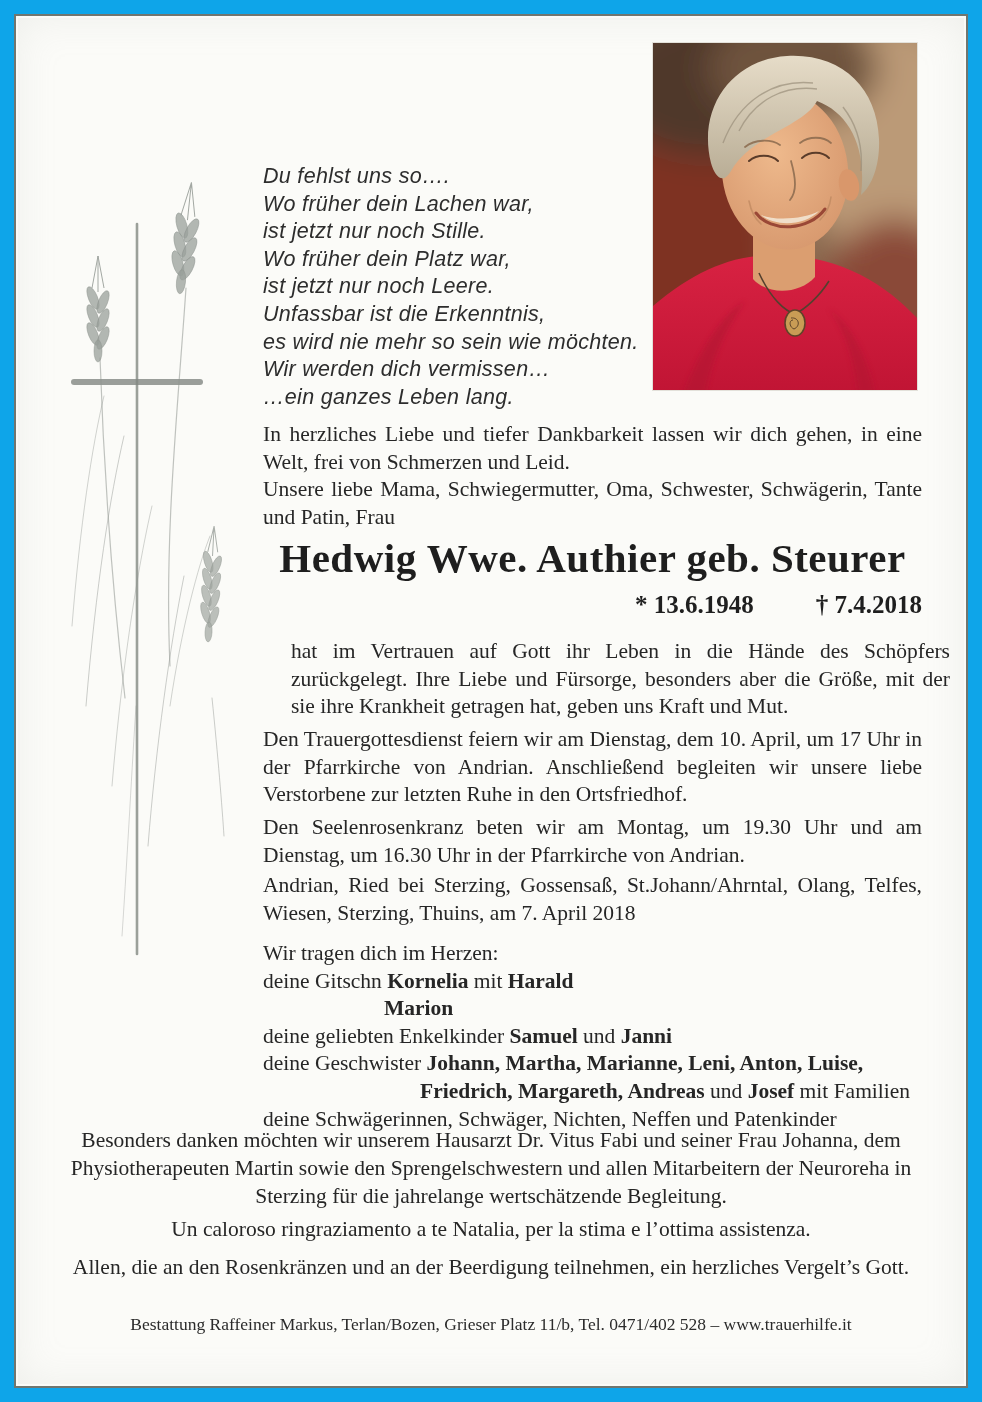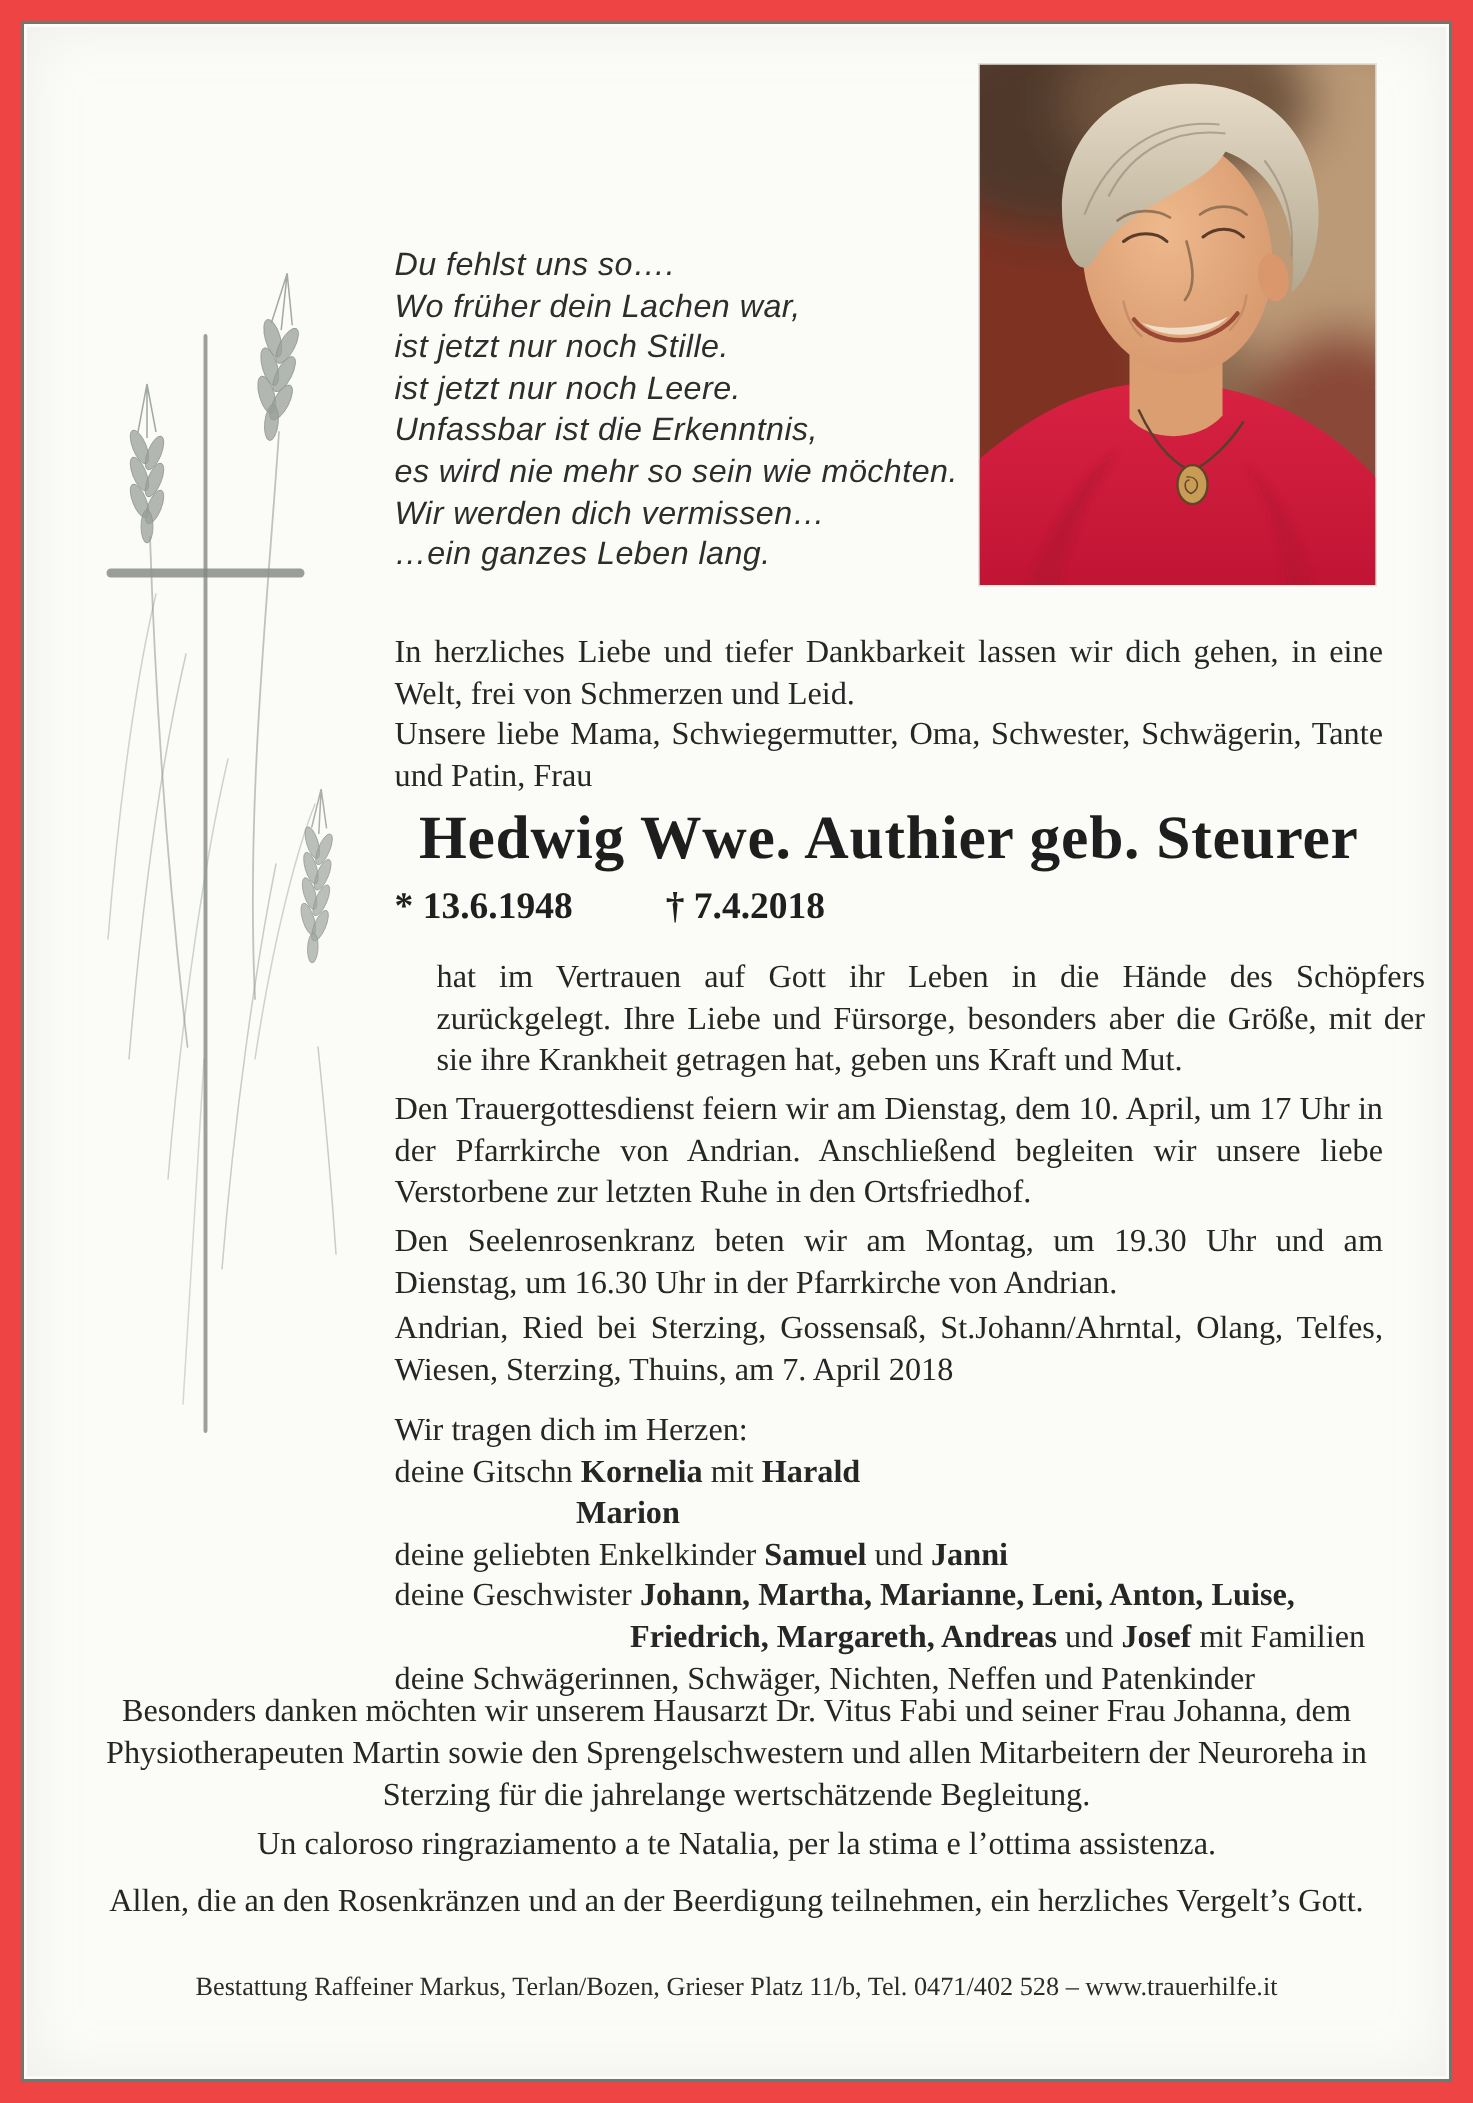--- a/index.html
+++ b/index.html
@@ -1,20 +1,20 @@
 <!DOCTYPE html>
 <html lang="de"><head>
 <meta charset="utf-8">
 <style>
   html,body{margin:0;padding:0;background:#e9e9e7;}
   .page{
     position:relative;
     width:982px;height:1402px;
     margin:0 auto;
-    background:#ef4444;
+    background:#0ea5e9;
     font-family:"Liberation Serif", serif;
     color:#262626;
     overflow:hidden;
   }
   .paper{
     position:absolute;
     inset:14px;
     background:#fbfbf8;
     border:2px solid #71766f;
     box-shadow:inset 0 0 0 2px #fbfbf8, inset 0 0 40px rgba(180,182,175,.18);
@@ -42,21 +42,21 @@
 
   
   .col{position:absolute;left:263px;width:659px;font-size:21.5px;line-height:27.6px;}
   .just{text-align:justify;}
   .intro{top:421px;}
   .name-block{top:534px;text-align:center;}
   .deceased-name{
     font-weight:bold;font-size:41px;line-height:48px;letter-spacing:.5px;color:#1e1e1e;
     white-space:nowrap;
   }
-  .dates{margin-top:9px;font-weight:bold;font-size:25px;display:flex;justify-content:flex-start;gap:62px;color:#1f1f1f;}
+  .dates{margin-top:9px;font-weight:bold;font-size:25px;display:flex;justify-content:flex-end;gap:62px;color:#1f1f1f;}
   .para-a{top:638px;margin-left:28px;}
   .para-b{top:726px;}
   .para-c{top:814px;}
   .para-d{top:872px;}
 
   .remembrance{top:940px;}
   .remembrance .line{white-space:nowrap;}
   .ind-1{padding-left:121px;}
   .ind-2{padding-left:157px;}
 
@@ -201,20 +201,21 @@
         <path d="M106,230 C118,256 132,268 142,271 C152,266 166,254 176,238" stroke="#54402e" stroke-width="1.6" fill="none"></path>
         <ellipse cx="142" cy="280" rx="10" ry="13" fill="#c99c55" stroke="#5e4428" stroke-width="1.5"></ellipse>
         <path d="M138,275 C146,274 148,283 141,286 C136,284 136,277 140,277" stroke="#5e4428" stroke-width="1" fill="none"></path>
       </svg>
     </div>
 
     <div class="poem">
       <div>Du fehlst uns so….</div>
       <div>Wo früher dein Lachen war,</div>
       <div>ist jetzt nur noch Stille.</div>
+      <div>Wo früher dein Platz war,</div>
       <div>ist jetzt nur noch Leere.</div>
       <div>Unfassbar ist die Erkenntnis,</div>
       <div>es wird nie mehr so sein wie möchten.</div>
       <div>Wir werden dich vermissen…</div>
       <div>…ein ganzes Leben lang.</div>
     </div>
 
     <div class="col intro">
       <div class="just">In herzliches Liebe und tiefer Dankbarkeit lassen wir dich gehen, in eine Welt, frei von Schmerzen und Leid.</div>
       <div class="just">Unsere liebe Mama, Schwiegermutter, Oma, Schwester, Schwägerin, Tante und Patin, Frau</div>

